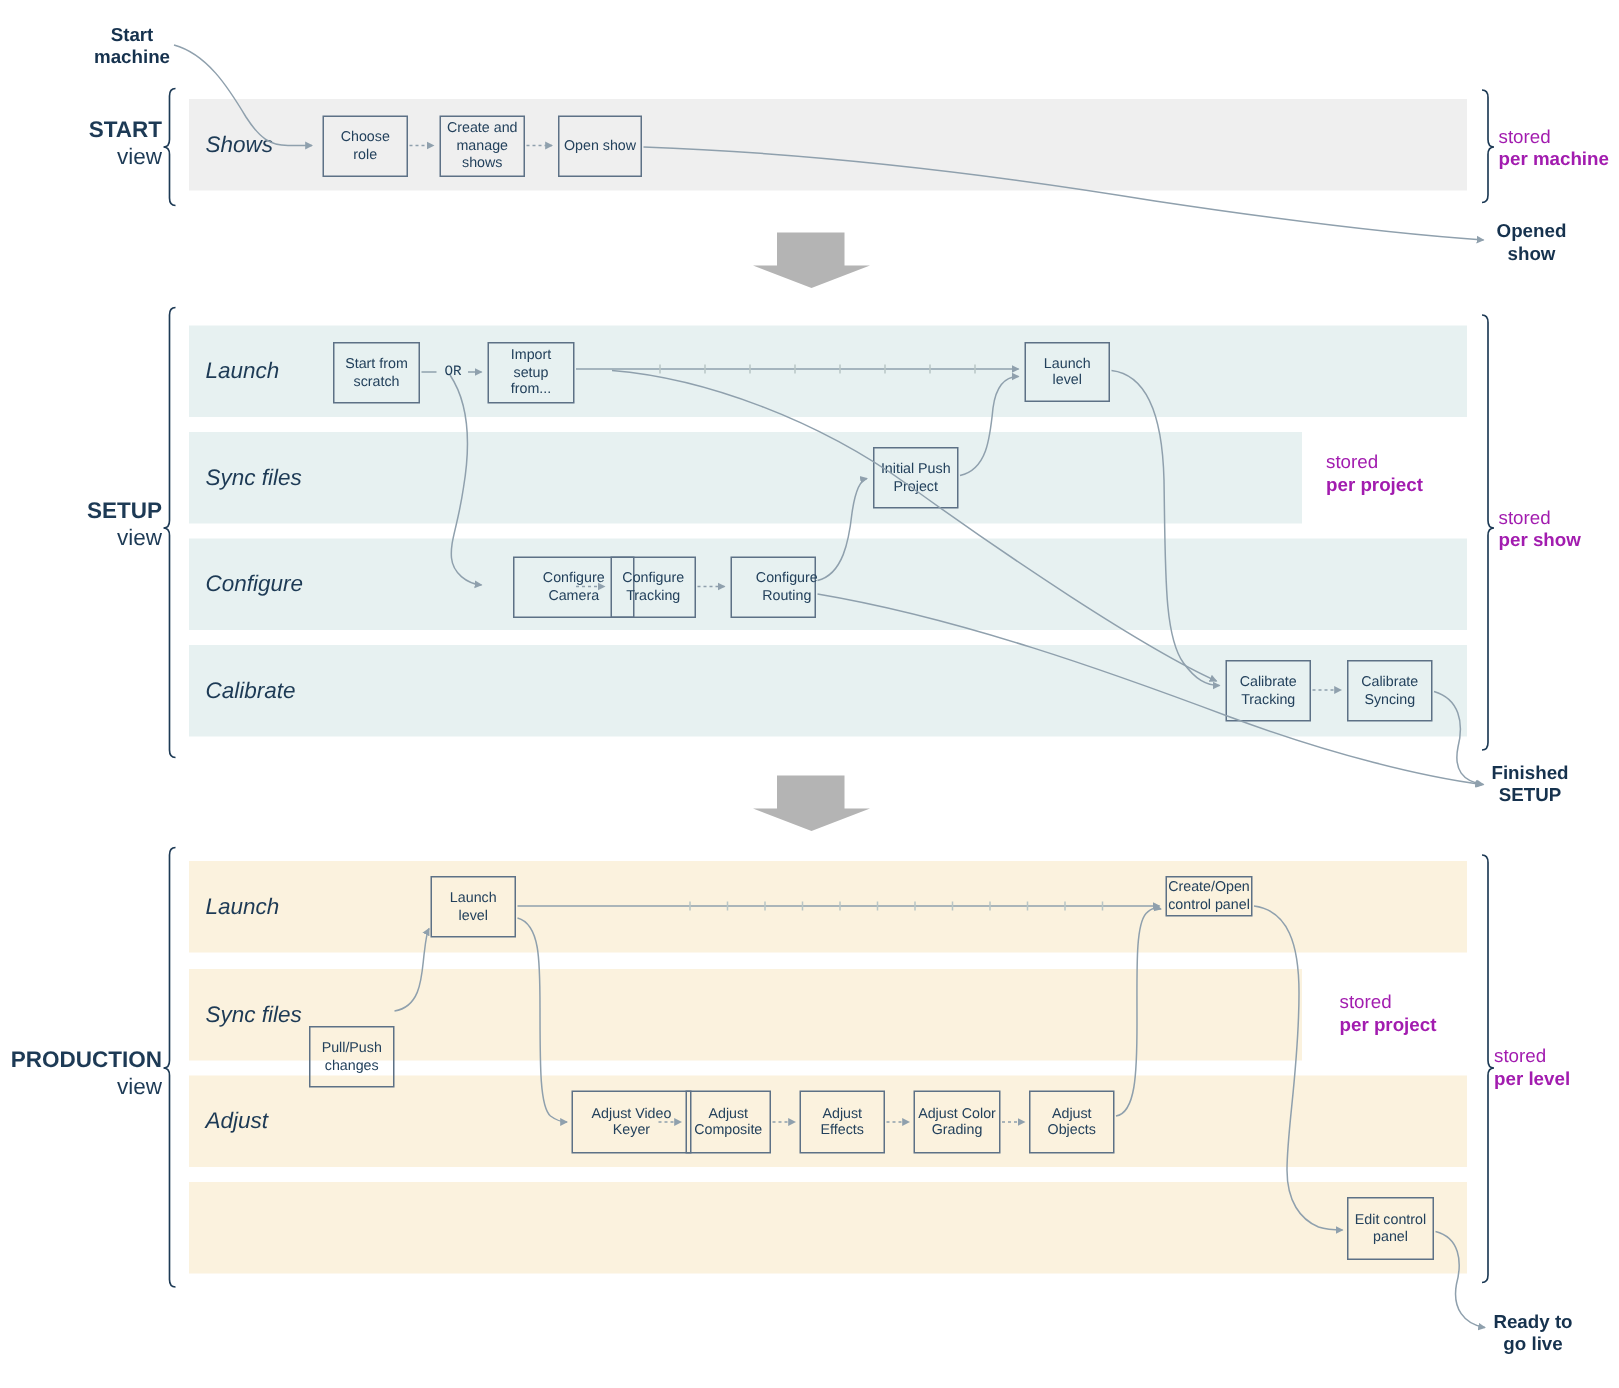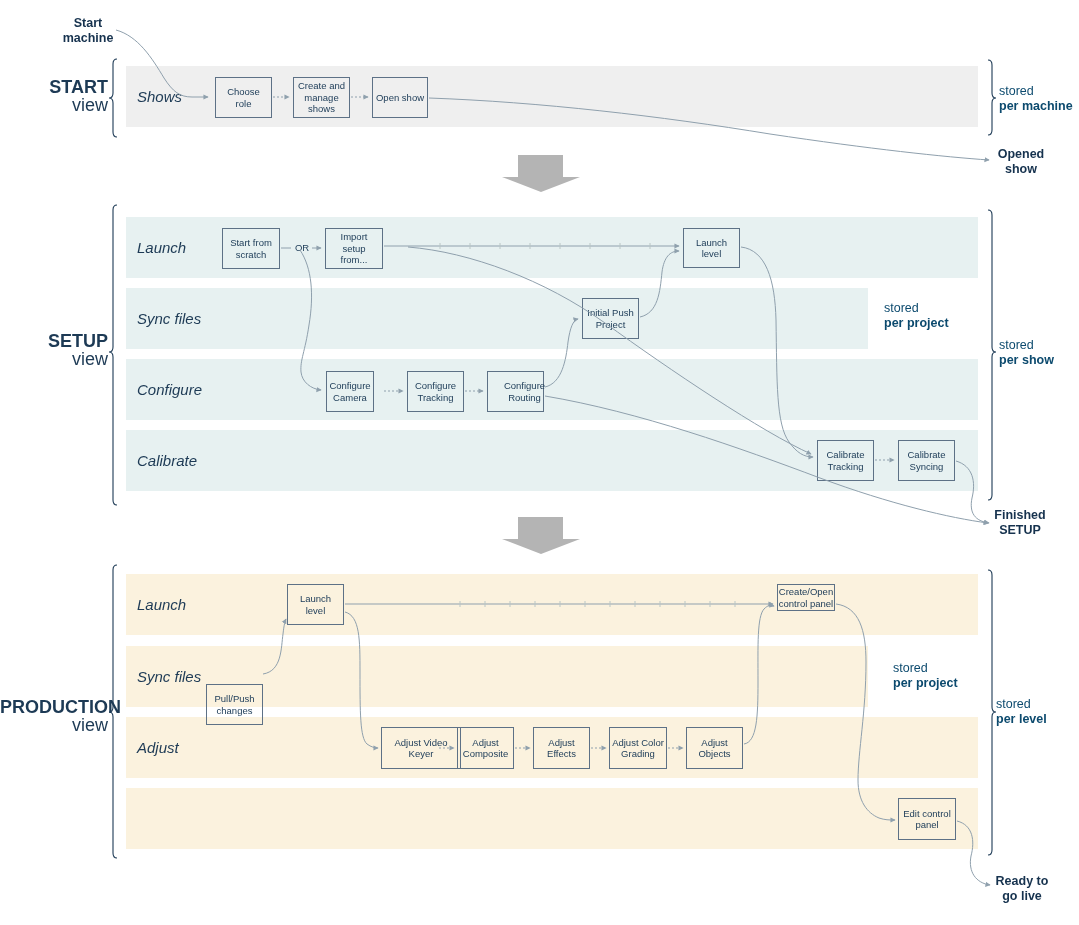--- a/index.html
+++ b/index.html
@@ -8,27 +8,27 @@
   .band{position:absolute;left:126px;width:852px;height:61px;}
   .band.start{background:#efefef;}
   .band.setup{background:#e7f1f1;}
   .band.prod{background:#fbf2de;}
   .band.short{width:742px;}
   .lane-label{position:absolute;left:137px;width:110px;height:61px;display:flex;align-items:center;
               font-style:italic;font-size:15px;color:#1d3a55;}
   .node{position:absolute;border:1.4px solid #5d7186;background:transparent;display:flex;
         align-items:center;justify-content:center;text-align:center;font-size:9.5px;
         line-height:11.5px;color:#23415c;padding:2px;box-sizing:border-box;}
-  .section-title{position:absolute;left:0;width:108px;text-align:right;font-size:18px;line-height:18px;}
+  .section-title{position:absolute;left:0;width:108px;text-align:right;font-size:15px;line-height:18px;}
   .section-title .t{font-weight:bold;}
-  .side-note{position:absolute;font-size:12.5px;line-height:15px;color:#0c4a6e;white-space:nowrap;}
+  .side-note{position:absolute;font-size:12.5px;line-height:15px;color:#a21caf;white-space:nowrap;}
   .side-note .b{font-weight:bold;}
   .terminal{position:absolute;width:60px;text-align:center;font-size:12.5px;line-height:15px;
             font-weight:bold;color:#16324e;}
-  .or-label{position:absolute;font-size:9.5px;color:#23415c;}
+  .or-label{position:absolute;font-size:9.5px;color:#23415c;font-family:Liberation Mono, monospace;}
   svg.overlay{position:absolute;left:0;top:0;pointer-events:none;}
 </style>
 </head>
 <body>
 
 <div id="canvas">
 
   <div class="band start" style="top:66px;"></div>
 
   <div class="band setup" style="top:217px;"></div>
@@ -91,21 +91,21 @@
 
   <div class="node" style="left:215px;top:77px;width:57px;height:41px;">Choose role</div>
   <div class="node" style="left:293px;top:77px;width:57px;height:41px;">Create and manage shows</div>
   <div class="node" style="left:372px;top:77px;width:56px;height:41px;">Open show</div>
 
   <div class="node" style="left:222px;top:228px;width:58px;height:41px;">Start from scratch</div>
   <div class="or-label" style="left:293px;top:242px;width:18px;text-align:center;">OR</div>
   <div class="node" style="left:325px;top:228px;width:58px;height:41px;">Import setup from...</div>
   <div class="node" style="left:683px;top:228px;width:57px;height:40px;">Launch level</div>
   <div class="node" style="left:582px;top:298px;width:57px;height:41px;">Initial Push Project</div>
-  <div class="node" style="left:326px;top:371px;width:48px;height:41px;">Configure Camera</div>
+  <div class="node" style="left:342px;top:371px;width:81px;height:41px;">Configure Camera</div>
   <div class="node" style="left:407px;top:371px;width:57px;height:41px;">Configure Tracking</div>
   <div class="node" style="left:487px;top:371px;width:57px;height:41px;padding-left:20px;">Configure Routing</div>
   <div class="node" style="left:817px;top:440px;width:57px;height:41px;">Calibrate Tracking</div>
   <div class="node" style="left:898px;top:440px;width:57px;height:41px;">Calibrate Syncing</div>
 
   <div class="node" style="left:287px;top:584px;width:57px;height:41px;">Launch level</div>
   <div class="node" style="left:777px;top:584px;width:58px;height:27px;">Create/Open control panel</div>
   <div class="node" style="left:206px;top:684px;width:57px;height:41px;">Pull/Push changes</div>
   <div class="node" style="left:381px;top:727px;width:80px;height:42px;">Adjust Video Keyer</div>
   <div class="node" style="left:457px;top:727px;width:57px;height:42px;">Adjust Composite</div>

